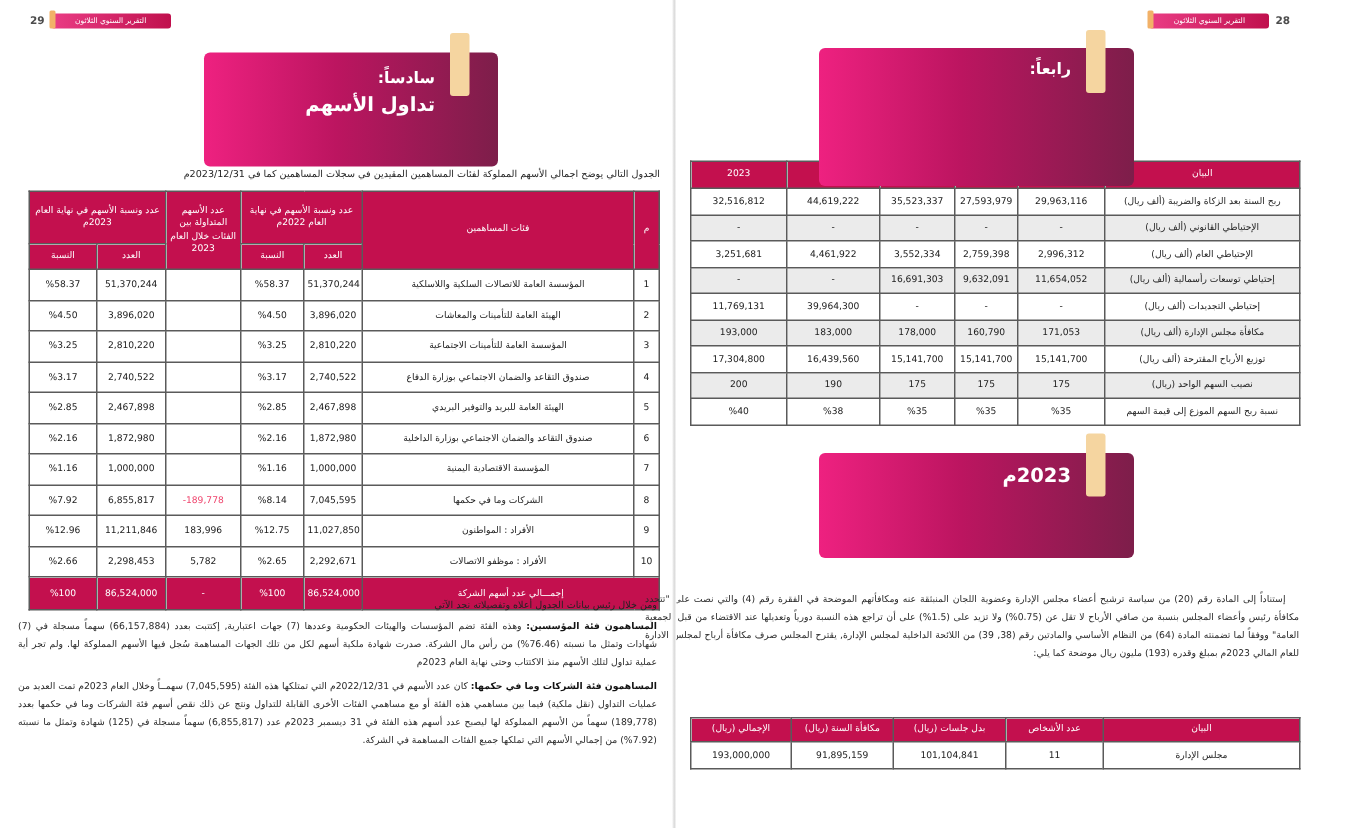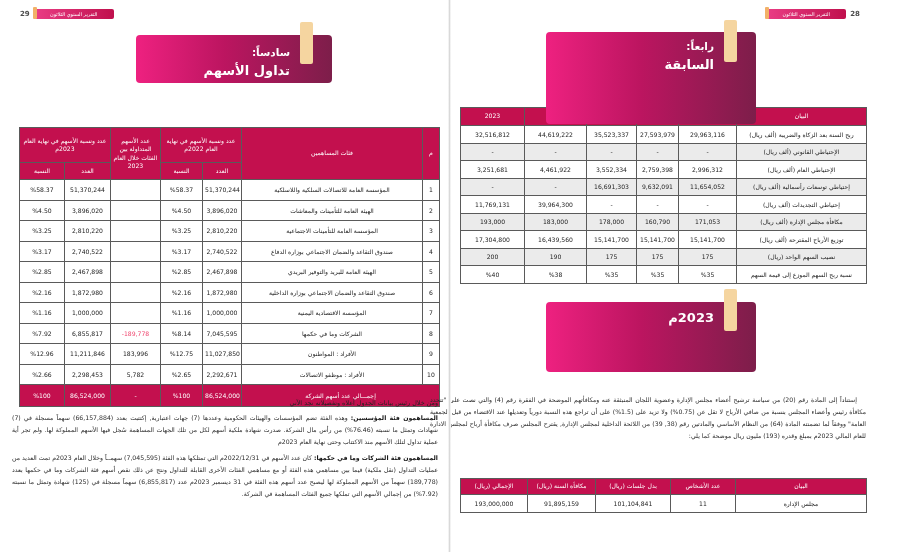--- a/index.html
+++ b/index.html
@@ -74,25 +74,26 @@
 
     <div class="corner">
       <span class="pagenum">29</span>
       <span class="badge">
         <span class="notch"></span>
         <span>التقرير السنوي الثلاثون</span>
       </span>
     </div>
 
     <div class="accent" style="right:137px;top:22px;height:42px;"></div>
-    <div class="banner" style="right:118px;left:136px;top:35px;height:48px;">
+    <div class="banner" style="right:118px;left:136px;top:35px;height:76px;">
       <div class="t1">سادساً:</div>
       <div class="t2">تداول الأسهم</div>
     </div>
 
+    <div class="intro" style="top:112px;right:10px;left:10px;">الجدول التالي يوضح اجمالي الأسهم المملوكة لفئات المساهمين المقيدين في سجلات المساهمين كما في 2023/12/31م</div>
 
     <table class="tbl" id="sh-table" dir="rtl">
       <colgroup>
         <col style="width:17px">
           <col style="width:181px">
           <col style="width:39px">
         <col style="width:42px">
           <col style="width:50px">
           <col style="width:46px">
           <col style="width:45px">
@@ -230,21 +231,20 @@
       <span class="badge">
         <span class="notch"></span>
         <span>التقرير السنوي الثلاثون</span>
       </span>
       <span class="pagenum">28</span>
     </div>
 
     <div class="accent" style="right:137px;top:20px;height:42px;"></div>
     <div class="banner" style="right:118px;left:122px;top:32px;height:92px;padding-top:7px;">
       <div class="t1">رابعاً:</div>
-      <div class="t2">السابقة</div>
     </div>
 
     <table class="tbl" id="dv-table" dir="rtl">
       <colgroup>
         <col style="width:130px">
           <col style="width:58px">
           <col style="width:42px">
         <col style="width:50px">
           <col style="width:62px">
           <col style="width:64px">

